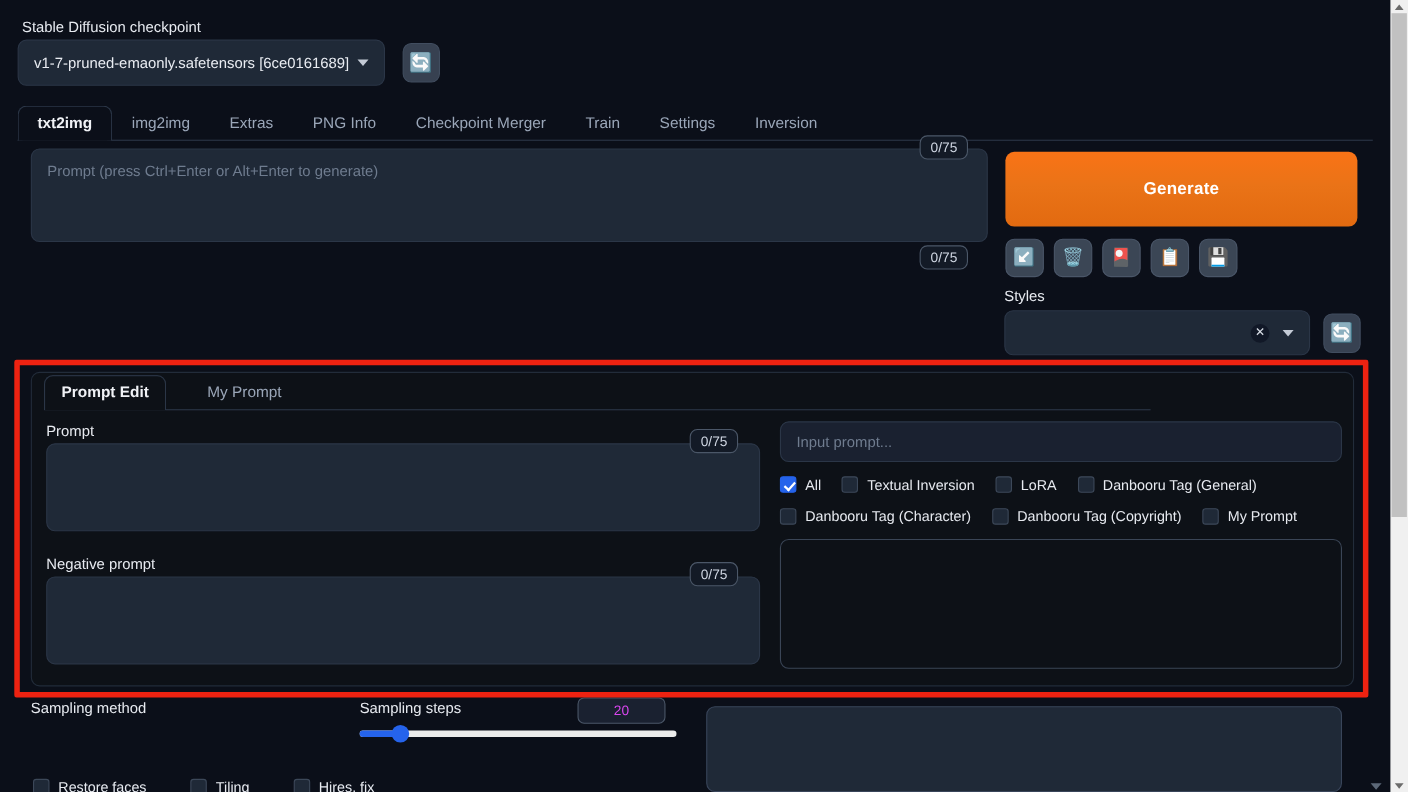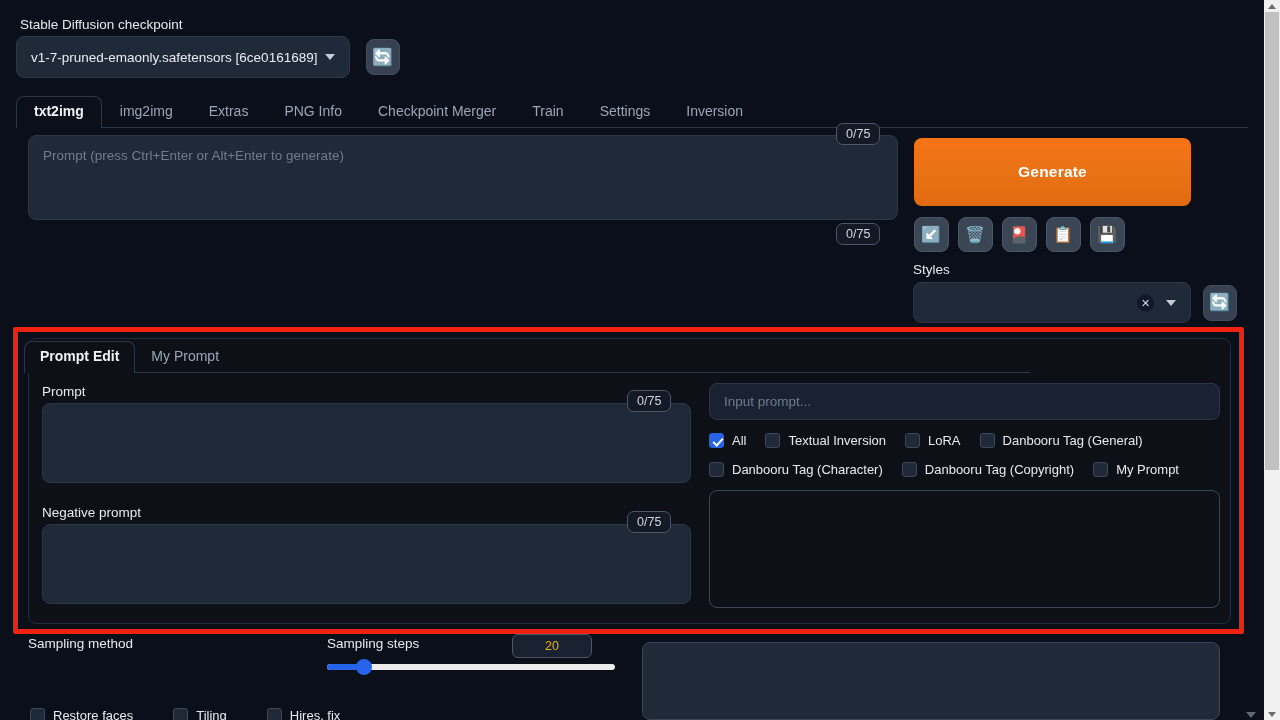--- a/index.html
+++ b/index.html
@@ -93,21 +93,21 @@
     border: 1px solid #4b5768;
     border-radius: 7px;
     font-size: 12.5px; color: #cfd6e2;
     padding: 3px 9px;
     z-index: 6;
   }
 
   
   .generate {
     position: absolute; left: 914px; top: 138px;
-    width: 277px; height: 68px;
+    width: 320px; height: 68px;
     background: linear-gradient(180deg,#f97316 0%,#ea7317 45%,#e26a10 100%);
     border-radius: 8px;
     display: flex; align-items: center; justify-content: center;
     color: #fff; font-size: 15.5px; font-weight: 700;
     letter-spacing: .2px;
   }
   .tool-row { position: absolute; left: 914px; top: 217px; display: flex; gap: 9px; }
   .tool-btn {
     width: 35px; height: 35px;
     background: #3b4655;
@@ -152,24 +152,24 @@
 
   
   .pe-panel {
     position: absolute; left: 28px; top: 338px;
     width: 1203px; height: 286px;
     background: #0d1117;
     border: 1px solid #222c3a;
     border-radius: 8px;
   }
   .pe-tabs {
-    position: absolute; left: 24px; top: 339px;
+    position: absolute; left: 40px; top: 339px;
     width: 1006px; height: 34px;
     border-bottom: 1px solid #2b3647;
-    display: flex; align-items: flex-end;
+    display: flex; align-items: flex-end; gap: 21px;
   }
   .pe-tab {
     padding: 6px 15px 9px 15px;
     font-size: 14px; color: #9aa6b8;
     border: 1px solid transparent; border-bottom: none;
     border-radius: 8px 8px 0 0; margin-bottom: -1px;
   }
   .pe-tab.active {
     color: #f0f2f6; background: #0d1117;
     border-color: #2b3647; font-weight: 600;
@@ -228,27 +228,27 @@
     font-size: 13.5px; color: #e9ecf2;
   }
   .sm-select .caret {
     position: absolute; right: 14px; top: 50%; transform: translateY(-50%);
     width: 0; height: 0;
     border-left: 5px solid transparent;
     border-right: 5px solid transparent;
     border-top: 6px solid #c4cbd6;
   }
   .steps-num {
-    position: absolute; left: 512px; top: 634px;
+    position: absolute; left: 525px; top: 634px;
     width: 80px; height: 24px;
     background: #1a2130;
     border: 1px solid #4b5768;
     border-radius: 6px;
     display: flex; align-items: center; justify-content: center;
-    font-size: 12.5px; color: #eab308;
+    font-size: 12.5px; color: #d946ef;
   }
   .slider {
     position: absolute; left: 327px; top: 664px;
     width: 288px; height: 6px;
     background: #ececec; border-radius: 3px;
   }
   .slider .fill {
     position: absolute; left: 0; top: 0; height: 6px;
     background: #2563eb; border-radius: 3px 0 0 3px;
   }

